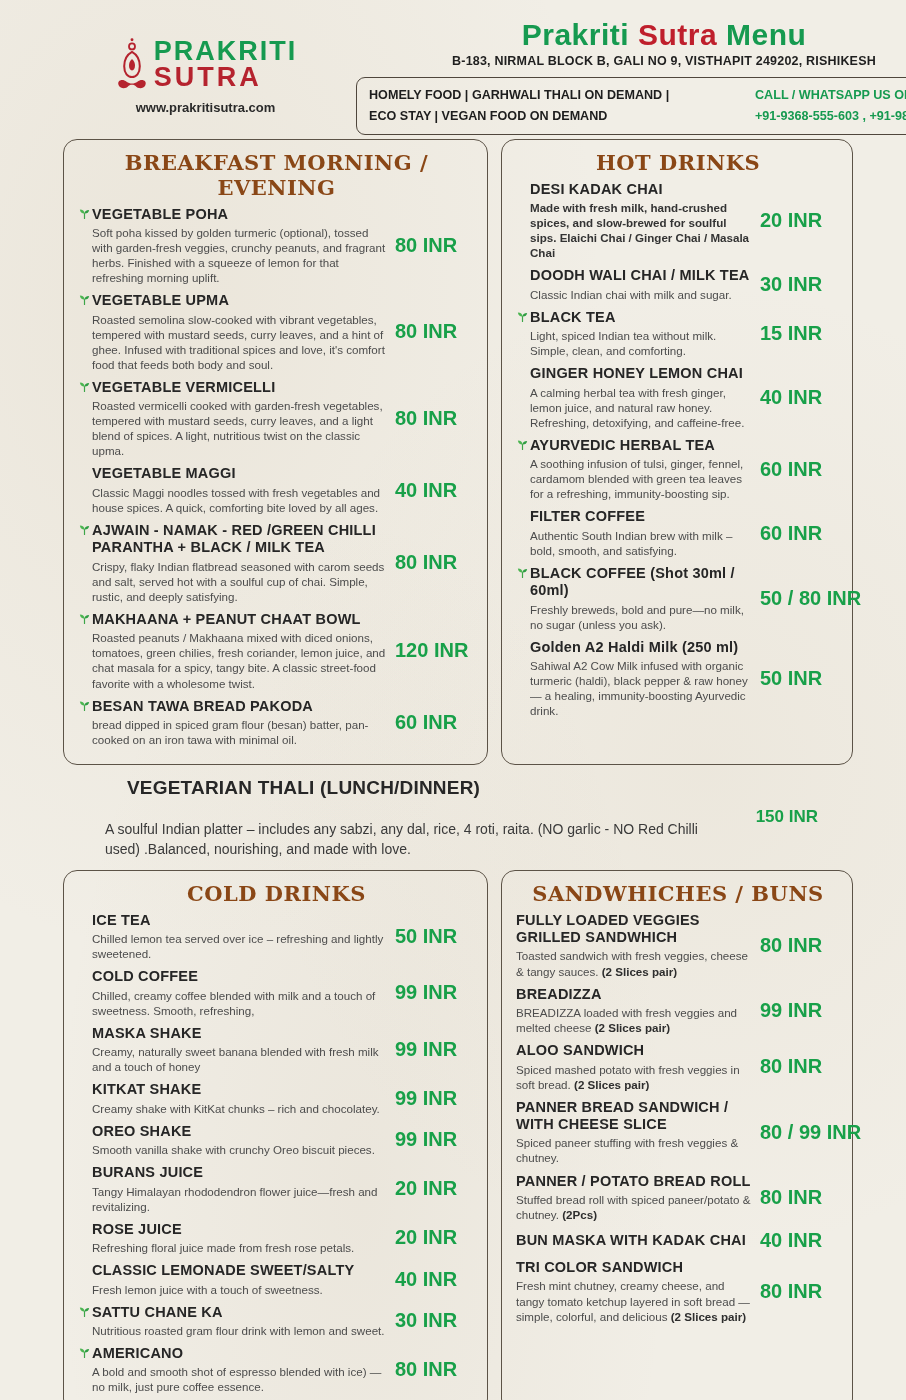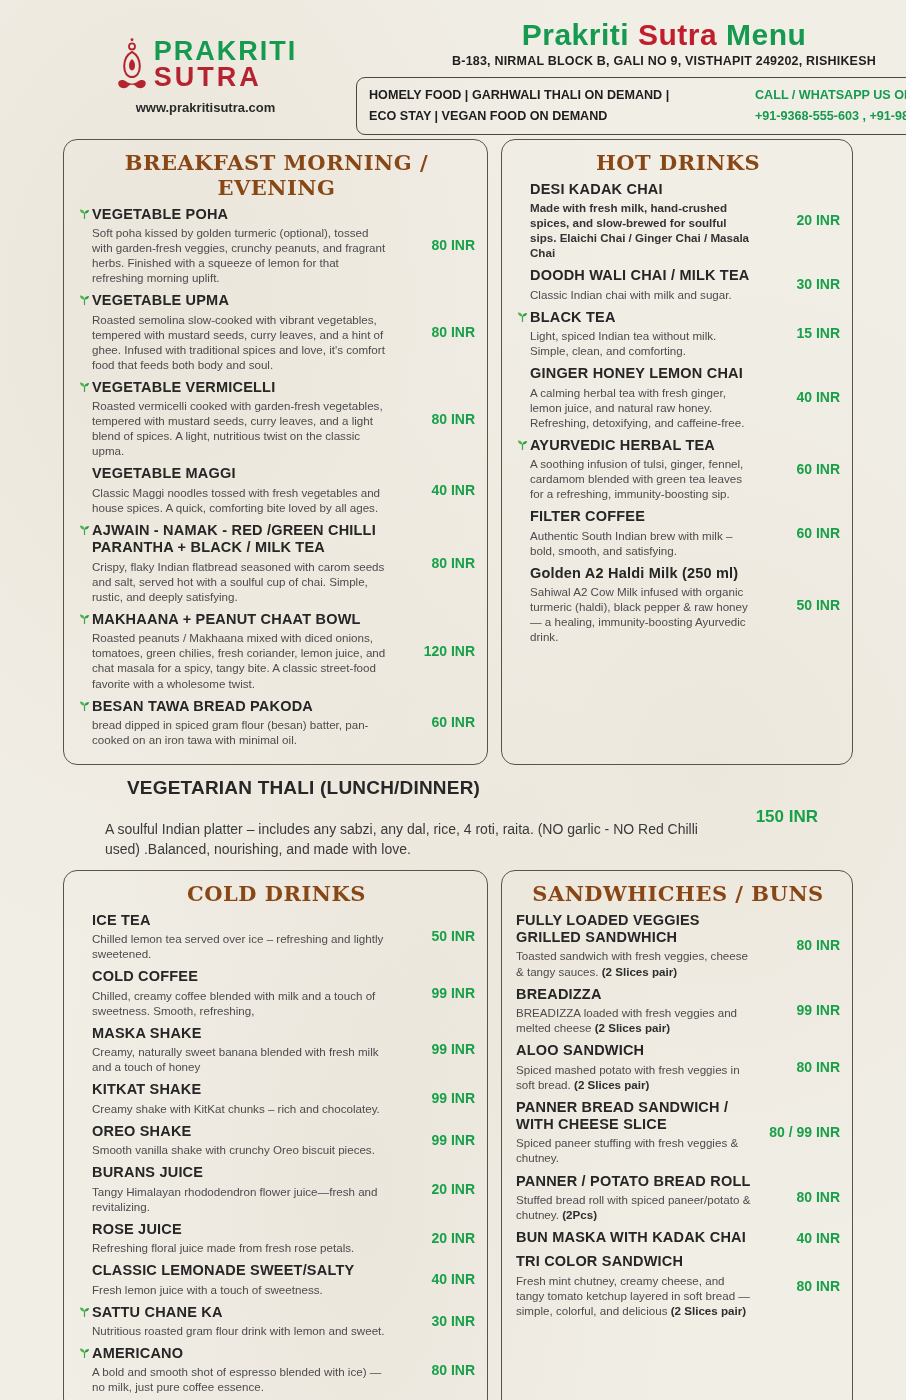--- a/index.html
+++ b/index.html
@@ -49,21 +49,21 @@
     font-size:21px;font-weight:bold;color:#8a4716;
     text-align:center;letter-spacing:0.5px;margin:2px 0 6px 0;
   }
   
   .m-item{display:grid;grid-template-columns:1fr 80px;column-gap:4px;margin-bottom:7px;align-items:center;}
   .m-name{font-size:14.5px;font-weight:bold;color:#262626;line-height:1.2;letter-spacing:0.2px;position:relative;}
   .sprout{display:inline-block;width:13px;height:13px;margin-left:-14px;margin-right:1px;vertical-align:-1px;}
   .m-desc{font-size:11.6px;color:#4c4c4c;line-height:1.3;margin-top:2px;}
   .m-desc b{color:#2e2e2e;}
   .m-desc.strong{font-weight:bold;color:#333;}
-  .m-price{font-size:14px;font-weight:bold;color:#18a049;text-align:right;white-space:nowrap;}
+  .m-price{font-size:20px;font-weight:bold;color:#18a049;text-align:left;white-space:nowrap;}
   .pad-sprout{padding-left:14px;}
   
   .thali{display:grid;grid-template-columns:1fr 120px;padding:10px 30px 6px 42px;margin:2px 0 4px 0;}
   .thali-title{font-size:19px;font-weight:bold;color:#272727;letter-spacing:0.2px;margin-left:22px;}
   .thali-desc{font-size:14px;color:#3a3a3a;line-height:1.45;margin-top:20px;max-width:640px;}
   .thali-price{font-size:17px;font-weight:bold;color:#18a049;text-align:right;padding-top:30px;}
 </style>
 </head>
 <body>
 
@@ -232,20 +232,31 @@
             </div>
             <div class="m-item">
               <div class="m-text">
                 <div class="m-name">FILTER COFFEE</div>
                 <div class="m-desc">Authentic South Indian brew with milk – bold, smooth, and satisfying.</div>
               </div>
               <div class="m-price">60 INR</div>
             </div>
             <div class="m-item">
               <div class="m-text">
+                <div class="m-name"><span class="sprout"><svg viewBox="0 0 24 24" width="13" height="13">
+                      <path d="M12 21v-9" stroke="#3da548" stroke-width="2.2" fill="none" stroke-linecap="round"></path>
+                      <path d="M12 12C12 7 8.5 4.5 3.5 4.5 3.8 9.5 7.5 12.3 12 12Z" fill="#4cb551"></path>
+                      <path d="M12 12c0-4 3-6.5 8.5-6.5C20.2 10 16.5 12.3 12 12Z" fill="#2f9e43"></path>
+                    </svg></span>BLACK COFFEE (Shot 30ml / 60ml)</div>
+                <div class="m-desc">Freshly breweds, bold and pure—no milk, no sugar (unless you ask).</div>
+              </div>
+              <div class="m-price">50 / 80 INR</div>
+            </div>
+            <div class="m-item">
+              <div class="m-text">
                 <div class="m-name">Golden A2 Haldi Milk (250 ml)</div>
                 <div class="m-desc">Sahiwal A2 Cow Milk infused with organic turmeric (haldi), black pepper &amp; raw honey — a healing, immunity-boosting Ayurvedic drink.</div>
               </div>
               <div class="m-price">50 INR</div>
             </div>
           </div>
       </div>
     </div>
 
     <div class="thali">

